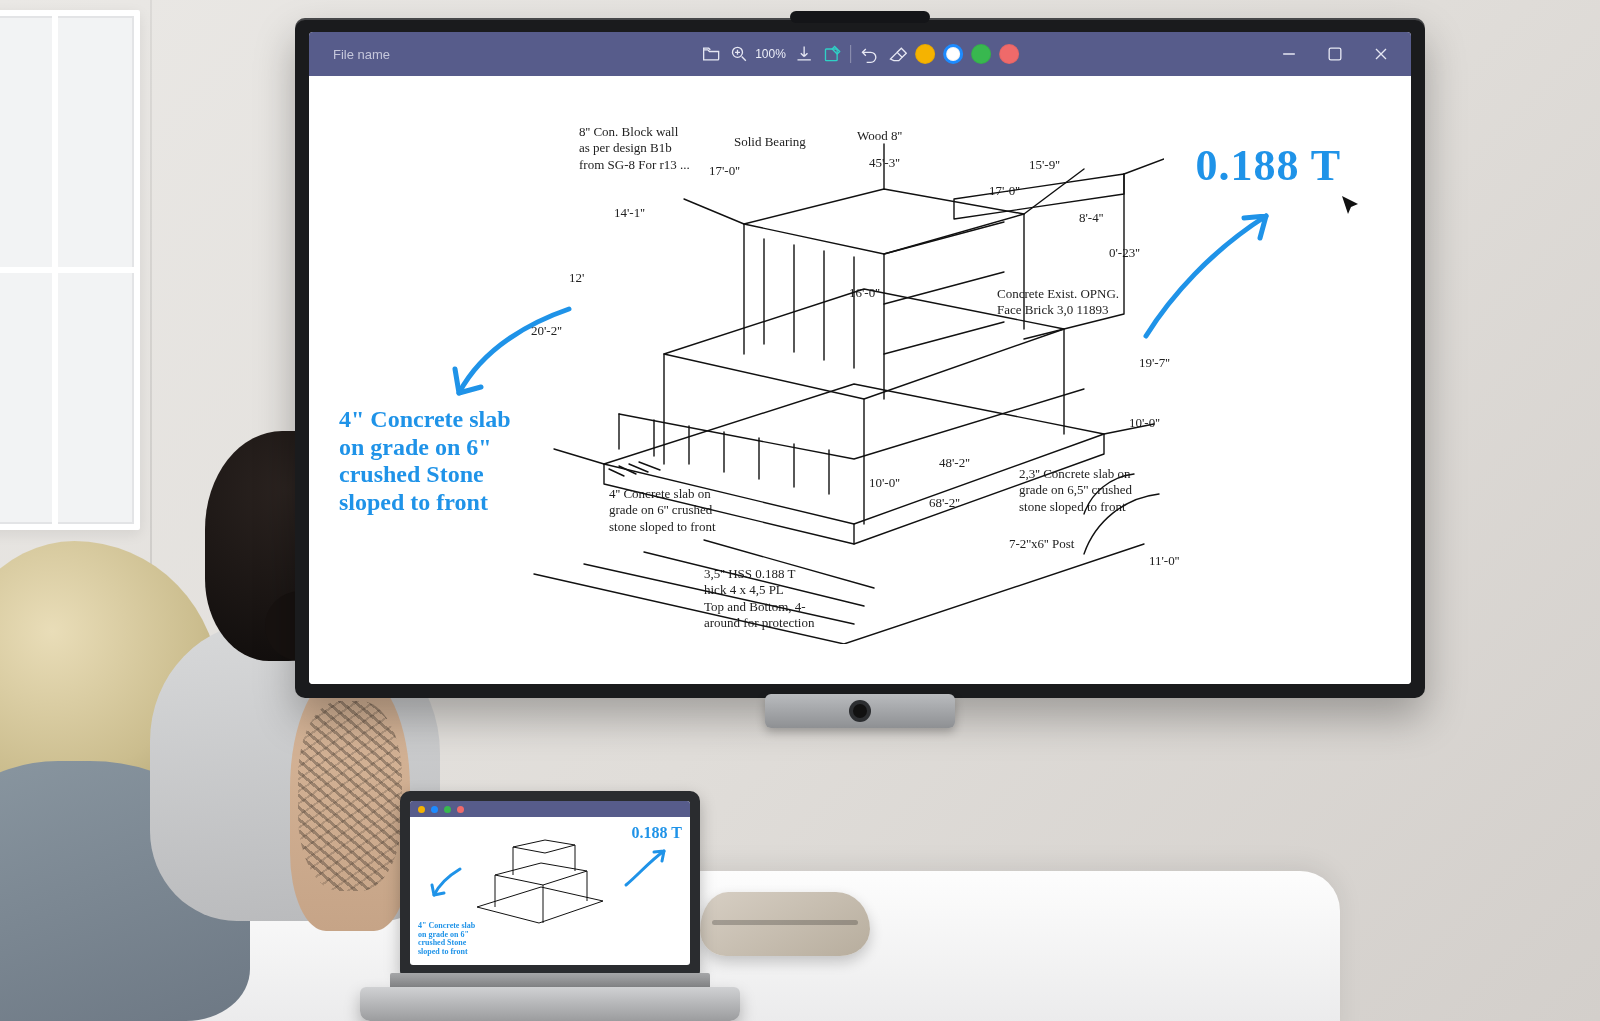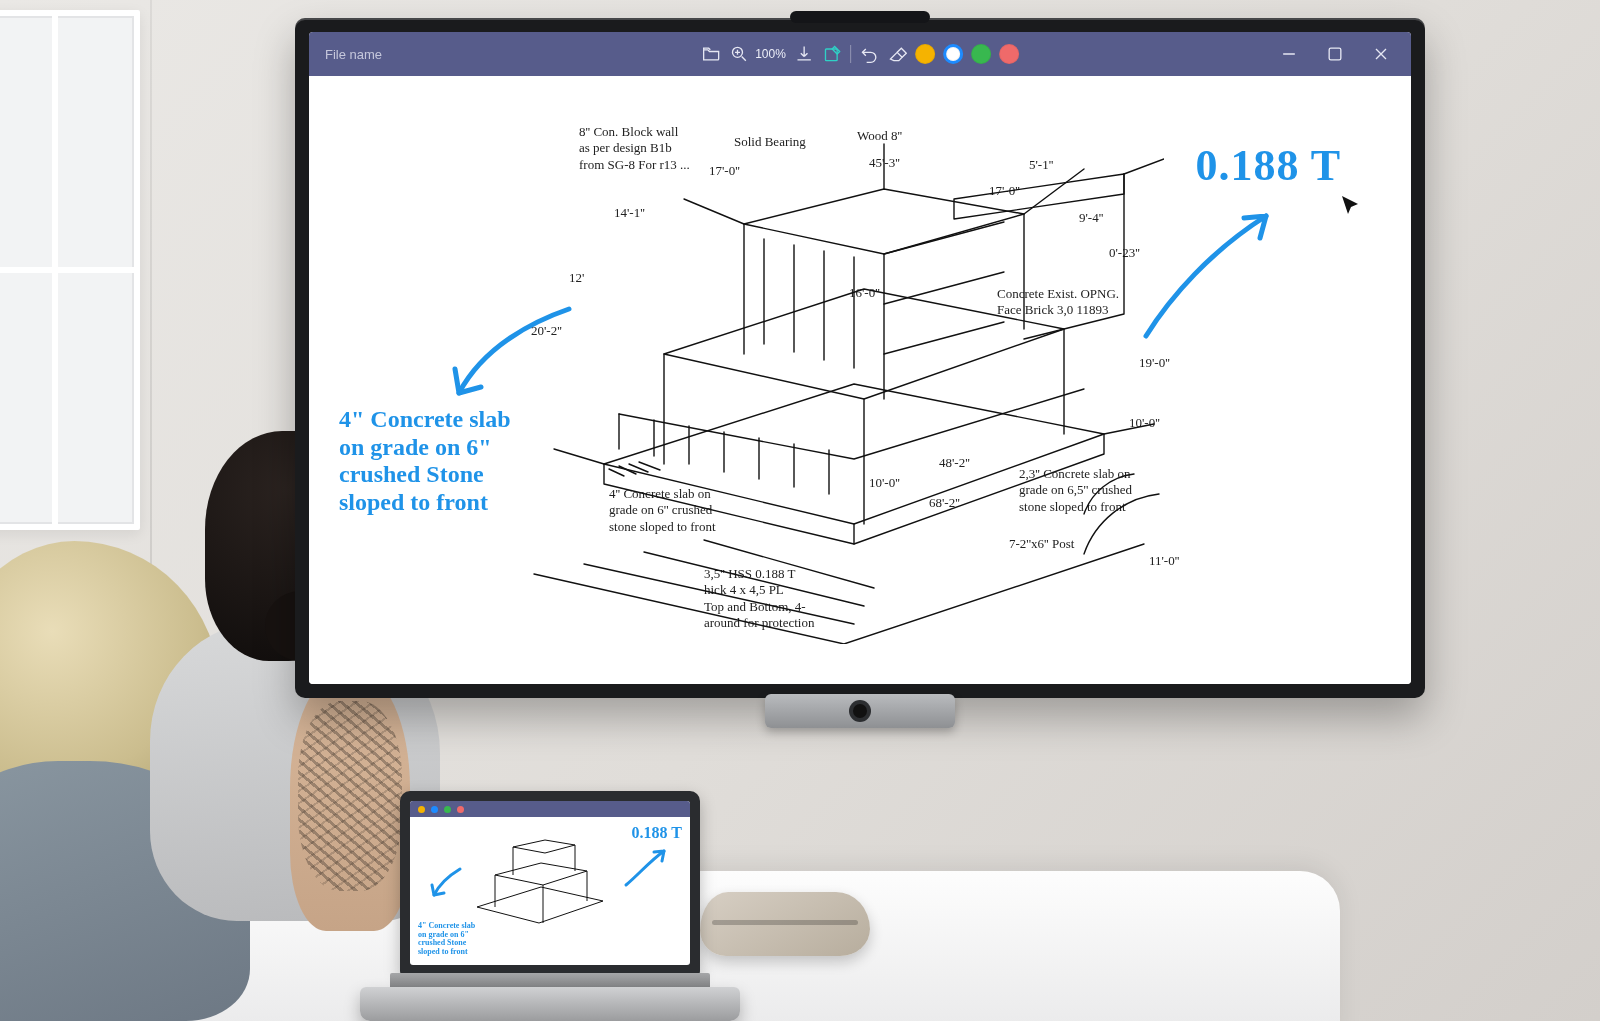--- a/index.html
+++ b/index.html
@@ -88,21 +88,21 @@
   .camera-bar{position:absolute;left:50%;bottom:-30px;transform:translateX(-50%);
     width:190px;height:34px;background:linear-gradient(#b9bbbe,#8e9093);border-radius:6px;
     box-shadow:0 4px 10px rgba(0,0,0,.25)}
   .camera-bar::after{content:"";position:absolute;left:50%;top:50%;width:14px;height:14px;
     transform:translate(-50%,-50%);background:#111;border-radius:50%;box-shadow:0 0 0 4px #2c2e31}
   .screen-inner{position:absolute;inset:14px;background:#fff;border-radius:4px;overflow:hidden}
 
   
   .toolbar{height:44px;background:var(--toolbar);display:flex;align-items:center;color:#d9daea;
     font-size:13px;position:relative}
-  .tb-title{padding-left:16px;opacity:.85}
+  .tb-title{padding-left:24px;opacity:.85}
   .tb-center{position:absolute;left:50%;transform:translateX(-50%);display:flex;align-items:center;gap:8px}
   .tb-right{margin-left:auto;display:flex;align-items:center;gap:26px;padding-right:20px}
   .tb-ico{width:20px;height:20px;display:flex;align-items:center;justify-content:center;cursor:pointer}
   .tb-ico svg{width:20px;height:20px;stroke:#e6e7f3;stroke-width:1.6;fill:none}
   .zoom-wrap{display:flex;align-items:center;gap:6px}
   .zoom-text{font-size:12px;color:#eceef8}
   .vline{width:1px;height:18px;background:rgba(255,255,255,.35)}
   .dot{width:20px;height:20px;border-radius:50%;box-shadow:0 0 0 1px rgba(0,0,0,.05) inset;cursor:pointer}
   .dot.y{background:#f5b301}.dot.b{background:#fff;border:3px solid #1d8bff}
   .dot.g{background:#38b84f}.dot.r{background:#ef6a6a}
@@ -250,28 +250,28 @@
 stone sloped to front</div>
       <div class="note" style="left:395px;top:490px;width:170px">3,5'' HSS 0.188 T
 hick 4 x 4,5 PL
 Top and Bottom, 4-
 around for protection</div>
       <div class="note" style="left:700px;top:460px">7-2''x6'' Post</div>
 
       <div class="dim" style="left:305px;top:130px">14'-1''</div>
       <div class="dim" style="left:400px;top:88px">17'-0''</div>
       <div class="dim" style="left:560px;top:80px">45'-3''</div>
-      <div class="dim" style="left:720px;top:82px">5'-1''</div>
+      <div class="dim" style="left:720px;top:82px">15'-9''</div>
       <div class="dim" style="left:680px;top:108px">17'-0''</div>
       <div class="dim" style="left:222px;top:248px">20'-2''</div>
       <div class="dim" style="left:260px;top:195px">12'</div>
       <div class="dim" style="left:540px;top:210px">16'-0''</div>
-      <div class="dim" style="left:770px;top:135px">9'-4''</div>
+      <div class="dim" style="left:770px;top:135px">8'-4''</div>
       <div class="dim" style="left:800px;top:170px">0'-23''</div>
-      <div class="dim" style="left:830px;top:280px">19'-0''</div>
+      <div class="dim" style="left:830px;top:280px">19'-7''</div>
       <div class="dim" style="left:820px;top:340px">10'-0''</div>
       <div class="dim" style="left:630px;top:380px">48'-2''</div>
       <div class="dim" style="left:560px;top:400px">10'-0''</div>
       <div class="dim" style="left:620px;top:420px">68'-2''</div>
       <div class="dim" style="left:840px;top:478px">11'-0''</div>
 
       <div class="building">
         <svg viewBox="0 0 640 540">
 
           <path d="M10 470 L320 540 L620 440" stroke-width="1.6"></path>

